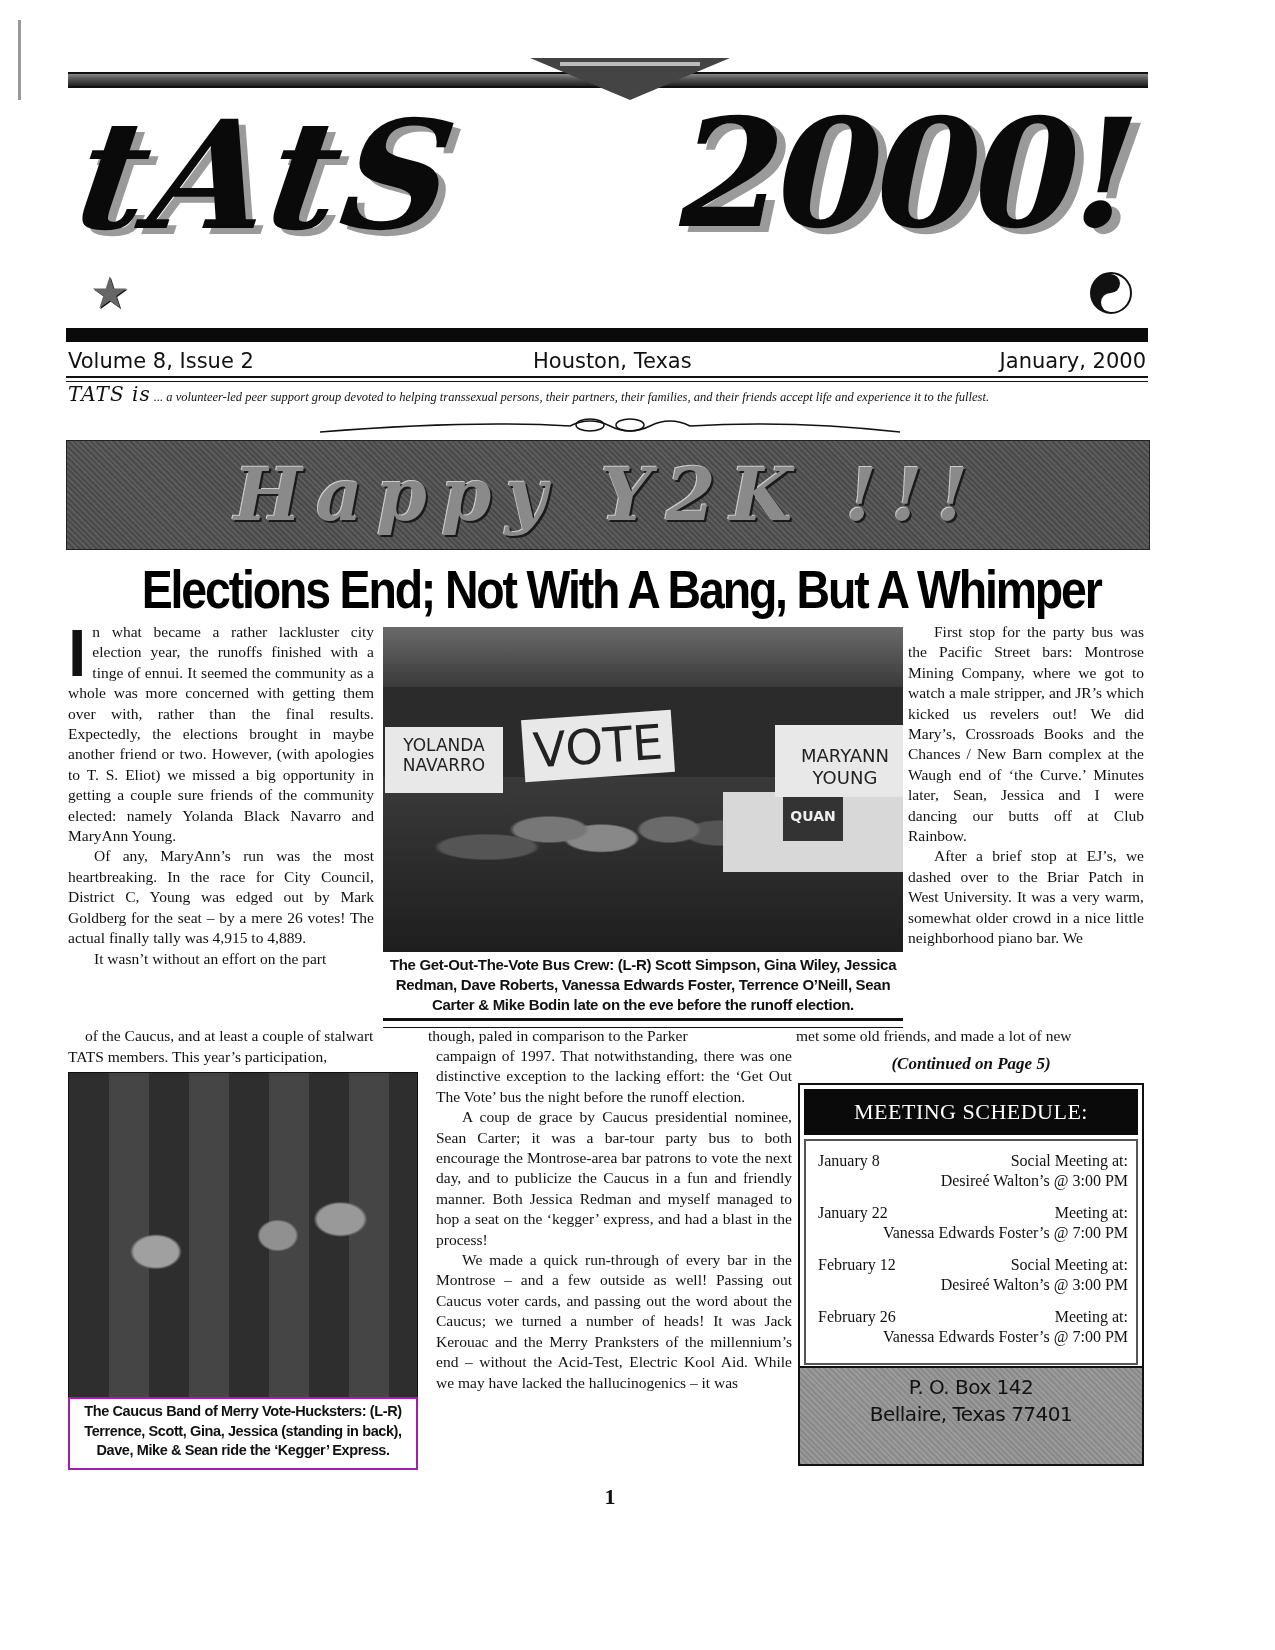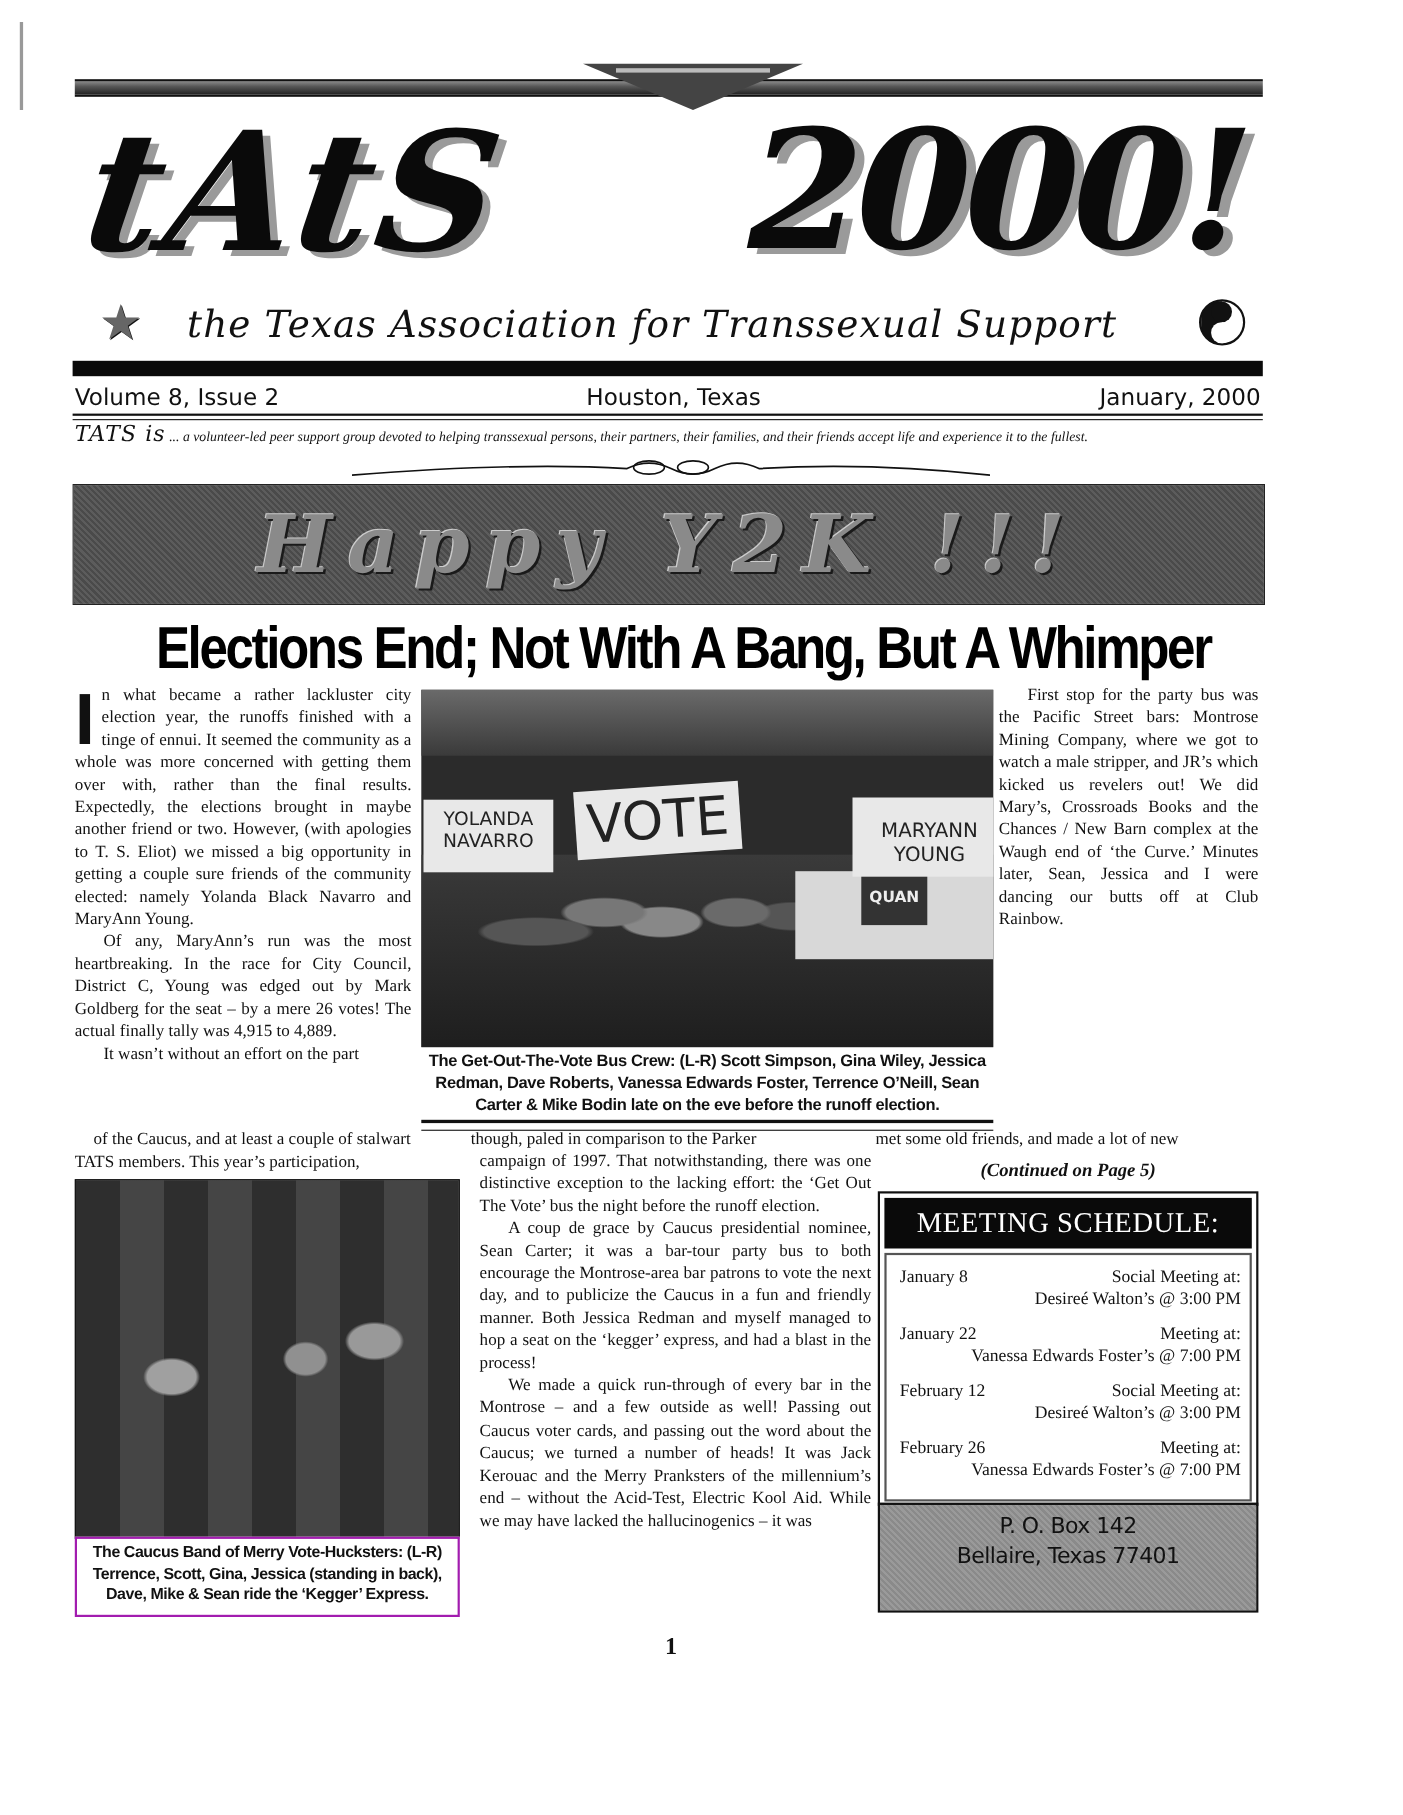--- a/index.html
+++ b/index.html
@@ -106,21 +106,21 @@
               text-align:center; font-family:"Liberation Sans", sans-serif; font-weight:bold; font-size:14.5px;
               line-height:19.5px; padding-top:3px; letter-spacing:-0.4px; }
 
   .col2 { left:436px; top:1046px; width:356px; }
 
   .continued { left:796px; top:1052px; width:350px; text-align:center; font-weight:bold; font-style:italic;
                font-size:17px; line-height:24px; }
 
   .schedule { left:798px; top:1083px; width:342px; height:282px; border:2px solid #111; background:#fff; }
   .schedule-head { left:4px; top:4px; width:334px; height:46px; background:#0a0a0a; color:#fff;
-                   font-size:26px; line-height:46px; text-align:center; letter-spacing:0.5px; }
+                   font-size:22px; line-height:46px; text-align:center; letter-spacing:0.5px; }
   .schedule-body { left:4px; top:54px; width:330px; height:222px; border:2px solid #555; }
   .sched-item { position:absolute; left:12px; width:310px; font-size:16px; line-height:20px; }
   .sched-date { float:left; }
   .sched-type { float:right; }
   .sched-where { clear:both; text-align:right; }
 
   .address { left:798px; top:1366px; width:342px; height:96px; border:2px solid #111;
              background:repeating-linear-gradient(45deg,#8a8a8a 0 2px,#9a9a9a 2px 4px); }
   .address-text { left:0; top:6px; width:100%; text-align:center; font-family:"DejaVu Sans", sans-serif;
                   font-size:20px; line-height:27px; color:#111; letter-spacing:-0.5px; }
@@ -135,21 +135,20 @@
 <div class="abs top-tri"></div>
 <div class="abs top-tri-inner"></div>
 
 <div class="abs masthead">
   <div class="abs mast-tats">tAtS</div>
   <div class="abs mast-year">2000!</div>
 </div>
 
 <div class="abs tagline-row">
   <div class="abs star-icon">★</div>
-  <div class="abs tagline">the Texas Association for Transsexual Support</div>
   <div class="abs yinyang-icon"></div>
 </div>
 
 <div class="abs thick-rule"></div>
 <div class="abs info-row">
   <span class="abs info-left">Volume 8, Issue 2</span>
   <span class="abs info-center">Houston, Texas</span>
   <span class="abs info-right">January, 2000</span>
 </div>
 <div class="abs double-rule"></div>
@@ -181,20 +180,21 @@
   <div class="abs quan-box sign">QUAN</div>
   <div class="abs sign sign-yolanda">YOLANDA NAVARRO</div>
   <div class="abs sign sign-vote">VOTE</div>
   <div class="abs sign sign-maryann">MARYANN YOUNG</div>
 </div>
 <div class="abs caption1">The Get-Out-The-Vote Bus Crew: (L-R) Scott Simpson, Gina Wiley, Jessica Redman, Dave Roberts, Vanessa Edwards Foster, Terrence O’Neill, Sean Carter &amp; Mike Bodin late on the eve before the runoff election.</div>
 <div class="abs caption1-rule"></div>
 
 <div class="abs col3a col-text">
   <p>First stop for the party bus was the Pacific Street bars: Montrose Mining Company, where we got to watch a male stripper, and JR’s which kicked us revelers out! We did Mary’s, Crossroads Books and the Chances / New Barn complex at the Waugh end of ‘the Curve.’ Minutes later, Sean, Jessica and I were dancing our butts off at Club Rainbow.</p>
+  <p>After a brief stop at EJ’s, we dashed over to the Briar Patch in West University. It was a very warm, somewhat older crowd in a nice little neighborhood piano bar. We</p>
 </div>
 
 <div class="abs wide-line" style="top:1026px;">
   <span class="abs" style="left:17px;width:348px;text-align:justify;">of the Caucus, and at least a couple of stalwart</span>
   <span class="abs" style="left:360px;">though, paled in comparison to the Parker</span>
   <span class="abs" style="left:728px;">met some old friends, and made a lot of new</span>
 </div>
 <div class="abs col-text" style="left:68px;top:1047px;width:348px;white-space:nowrap;">TATS members. This year’s participation,</div>
 
 <div class="abs photo2">

